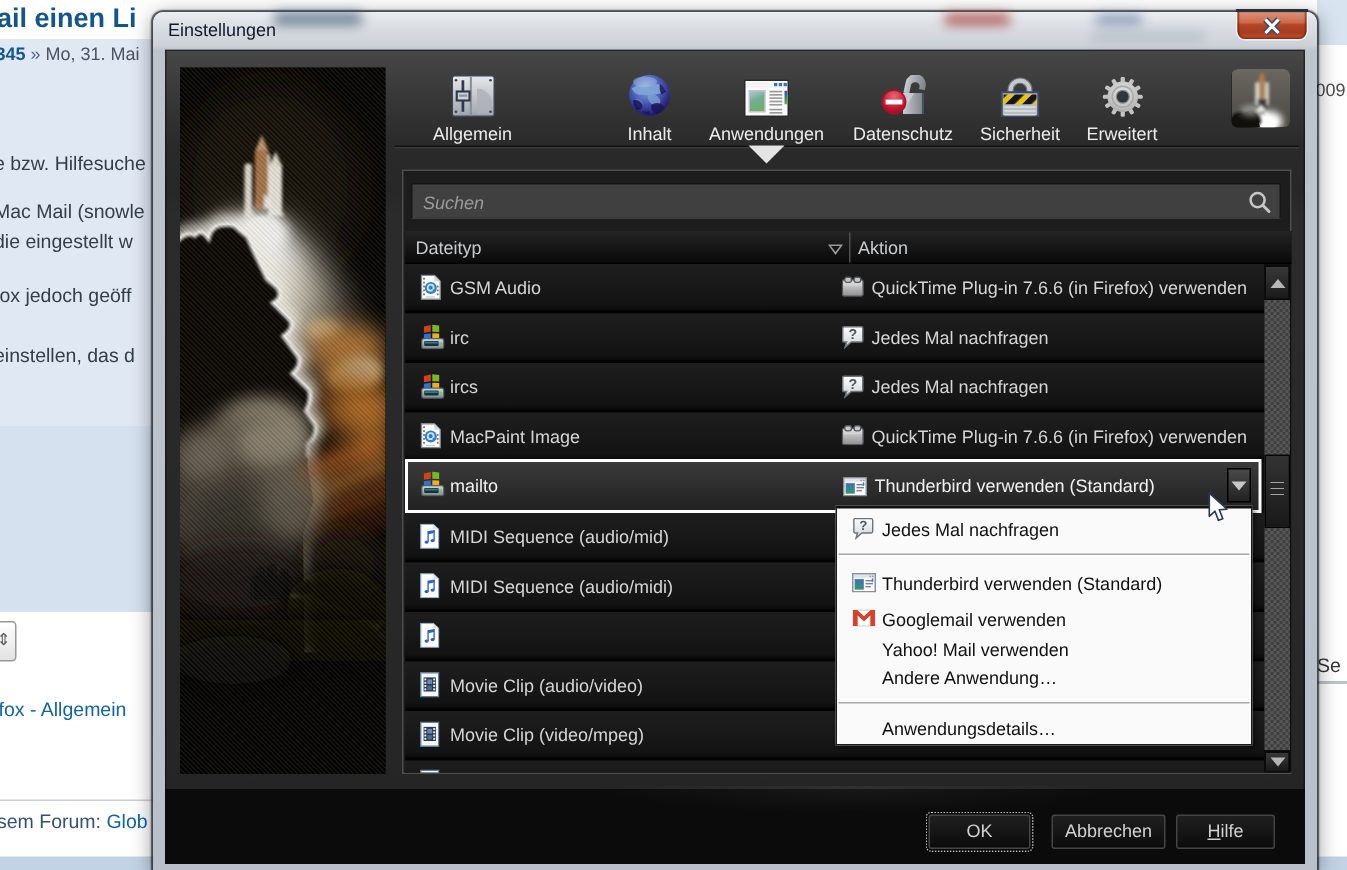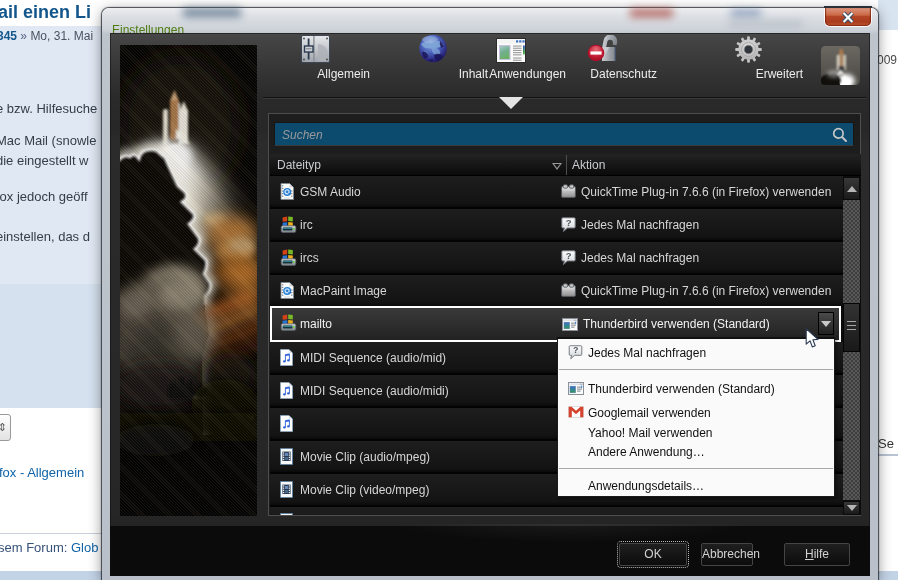--- a/index.html
+++ b/index.html
@@ -21,51 +21,51 @@
 #pg-botband { left:0; top:571px; width:898px; height:9px; background:#c3d3e6; }
 #pg-right-blue { left:878px; top:0; width:20px; height:30px; background:#d9e4f1; }
 #pg-009 { left:877px; top:53px; font-size:12px; color:#4a4a4a; }
 #pg-se { left:878px; top:436px; font-size:13px; color:#333; }
 #pg-hr2 { left:877px; top:454px; width:21px; height:2px; background:#b9c4d2; }
 
 #dlg { left:102px; top:8px; width:776px; height:572px; border-radius:7px 7px 0 0;
   background:linear-gradient(#eceef1 0px,#dee1e6 7px,#cdd2d8 22px,#bec4cc 26px,#bac0c9 100%);
   box-shadow:0 0 1px 1px rgba(20,25,35,0.75), 0 3px 14px rgba(0,0,0,0.45);
 }
-#dlg-title { left:112px; top:13px; font-size:12px; color:#4d7c0f;margin-top:10px; }
+#dlg-title { left:112px; top:13px; font-size:12px; color:#0f172a; }
 .blob { filter:blur(4px); opacity:0.55; }
 #blob1 { left:183px; top:8px; width:58px; height:9px; background:#2e4a68; opacity:0.6; }
 #blob2 { left:630px; top:9px; width:43px; height:8px; background:#a43c34; opacity:0.75; }
 #blob3 { left:731px; top:10px; width:30px; height:6px; background:#54719f; opacity:0.7; }
 #blob4 { left:728px; top:21px; width:75px; height:6px; background:#9aa4ae; opacity:0.5;}
 #dlg-close { left:825px; top:7px; width:46px; height:19px; border-radius:0 0 5px 5px;
   background:linear-gradient(#dc9a85 0%, #cc6b48 42%, #b44525 50%, #a93c1e 78%, #c05a36 100%);
   box-shadow:0 0 0 1px rgba(255,255,255,0.85), inset 0 0 1px 1px rgba(120,30,10,0.8);
 }
 #dlg-close svg { position:absolute; left:16px; top:3.5px; }
 #dlg-close::before { content:""; position:absolute; left:-1px; right:-1px; top:-1px; height:1.5px; background:#2a3037; }
 
 #content { left:110px; top:33px; width:760px; height:543px;
   background:linear-gradient(#474747 0px, #343434 40px, #2a2a2a 64px, #272727 95px, #2b2b2b 110px, #262626 480px, #242424 493px);
   box-shadow:inset 0 0 0 1px rgba(12,12,12,0.55);
 }
 #content::after { content:""; position:absolute; left:0; top:493px; width:760px; height:50px; background:#0b0b0b; }
 #groove { left:263px; top:97px; width:603px; height:1px; background:#121212; box-shadow:0 1px 0 #3a3a3a; }
 #seltri { left:499px; top:97px; width:0; height:0; border-left:12px solid transparent; border-right:12px solid transparent; border-top:12px solid #e4e4e4; }
 
-.tbitem { top:29px; width:110px; text-align:right; color:#ececec; font-size:12px; }
+.tbitem { top:44px; width:110px; text-align:center; color:#ececec; font-size:12px; }
 .tbitem .ic { height:34px; display:flex; align-items:flex-end; justify-content:center; margin-bottom:4px; }
 
 #persona { left:120px; top:45px; width:137px; height:471px; background:#000; overflow:hidden; }
 .stripes { background-image:repeating-linear-gradient(45deg, rgba(140,130,100,0.13) 0 1px, rgba(0,0,0,0.12) 1px 2.2px); }
 #persona-ov { left:120px; top:45px; width:137px; height:471px; }
 #thumb { left:821px; top:46px; width:39px; height:39px; background:#0a0a0a; border-radius:4px; overflow:hidden; }
 
 #gbox { left:268px; top:113px; width:593px; height:403px; border:1px solid #4e4e4e; background:#1d1d1d; }
-#search { left:274px; top:122px; width:580px; height:24px; background:#0c4a6e; border:1px solid #161616; border-bottom-color:#3a3a3a; }
+#search { left:274px; top:122px; width:580px; height:24px; background:#404040; border:1px solid #161616; border-bottom-color:#3a3a3a; }
 #search .ph { position:absolute; left:7px; top:5px; font-style:italic; font-size:12px; color:#9a9a9a; }
 #search svg { position:absolute; right:5px; top:4px; }
 #list { left:270px; top:154px; width:591px; height:361px; background:#0d0d0d; }
 #lhead { left:270px; top:154px; width:591px; height:22px; background:linear-gradient(#232323,#0a0a0a); border-bottom:1px solid #000; color:#c8ccd0; font-size:12px; }
 #lhead .c1 { position:absolute; left:7px; top:4px; }
 #lhead .c2 { position:absolute; left:302px; top:4px; }
 #lhead .div { position:absolute; left:296px; top:1px; width:1px; height:20px; background:#4e4e4e; }
 #sorttri { position:absolute; left:282px; top:9px; width:0; height:0; border-left:5px solid transparent; border-right:5px solid transparent; border-top:7px solid #999; }
 #sorttri::after { content:""; position:absolute; left:-3.2px; top:-6.3px; width:0; height:0; border-left:3.2px solid transparent; border-right:3.2px solid transparent; border-top:4.8px solid #161616; }
 .row { position:absolute; left:0; width:573px; height:33px; background:linear-gradient(#1e1e1e,#131313 88%, #0a0a0a); border-bottom:2px solid #030303; color:#d6d6d6; font-size:12px;padding-left:24px; }
@@ -94,21 +94,21 @@
 #sb-thumb .grips { position:absolute; left:3px; top:17px; width:9px; height:11px;
   background:repeating-linear-gradient(#a5a5a5 0 1px, transparent 1px 4px); }
 
 #menu { left:557px; top:337px; width:278px; height:160px; background:#fafafa; border:1px solid #1a1a1a; border-top:2px solid #111; box-shadow:2px 2px 3px rgba(0,0,0,0.4); color:#101010; font-size:12px; }
 .mi { position:absolute; left:30px; white-space:nowrap; }
 .micon { position:absolute; left:10px; }
 .msep { position:absolute; left:1px; width:274px; height:1px; background:#a8a8a8; }
 
 .btn { top:543px; height:23px; background:linear-gradient(#1f1f1f,#0c0c0c); border:1px solid #454545; border-radius:2px; color:#d2d2d2; font-size:12px; text-align:center; line-height:21px; }
 #btn-ok { left:619px; width:68px; outline:1px dotted #bbb; outline-offset:1px; }
-#btn-ab { left:701px; width:52px; }
+#btn-ab { left:701px; width:76px; }
 #btn-hi { left:784px; width:66px; }
 #sheen { left:360px; top:524px; width:420px; height:26px; background:radial-gradient(ellipse 60% 100% at 50% 0%, rgba(255,255,255,0.06), transparent 70%); }
 #cursor { left:805px; top:328px; }
 </style>
 </head>
 <body>
 <div id="app">
 
   <div class="abs" id="pg-left-blue"></div>
   <div class="abs" id="pg-left-blue2"></div>
@@ -241,20 +241,38 @@
           </defs>
           <path d="M18 13 L18 6 A 6.8 6.8 0 0 1 31.6 6 L31.6 8.6 L27.7 8.6 L27.7 6.6 A 3.1 3.1 0 0 0 21.9 6.6 L21.9 13 Z" fill="url(#dlk)" transform="rotate(12 24 9)"></path>
           <rect x="17" y="12" width="14" height="14" fill="url(#dlk)"></rect>
           <path d="M17 12 L24.5 12 L17 25 Z" fill="#cdd0d4" opacity="0.75"></path>
           <rect x="29.6" y="12" width="1.4" height="14" fill="#44506a"></rect>
           <circle cx="11" cy="18" r="8.3" fill="#b00f28"></circle>
           <circle cx="11" cy="18" r="7.3" fill="url(#drg)"></circle>
           <rect x="5.4" y="16.4" width="11.2" height="3.2" fill="#fff"></rect>
         </svg>
       </div>Datenschutz</div>
+  <div class="abs tbitem" style="left:625px"><div class="ic">
+        <svg width="26" height="28" viewBox="0 0 26 28">
+          <defs>
+            <pattern id="haz" width="8" height="8" patternUnits="userSpaceOnUse" patternTransform="rotate(45)">
+              <rect width="8" height="8" fill="#e8c210"></rect>
+              <rect width="4.4" height="8" fill="#13151d"></rect>
+            </pattern>
+          </defs>
+          <path d="M5 12 L5 10 A 8 8 0 0 1 21 10 L21 12 L17.5 12 L17.5 10 A 4.5 4.5 0 0 0 8.5 10 L8.5 12 Z" fill="#c6c9cd" stroke="#6e737a" stroke-width="0.8"></path>
+          <rect x="0.8" y="11.5" width="24.4" height="16" fill="#b9bdc2" stroke="#3c4c66" stroke-width="1.4"></rect>
+          <rect x="2" y="13" width="22" height="6.5" fill="url(#haz)"></rect>
+          <g fill="#d8dbde">
+            <rect x="2.5" y="20.8" width="21" height="1.2"></rect>
+            <rect x="2.5" y="23.4" width="21" height="1.2"></rect>
+            <rect x="2.5" y="26" width="21" height="1"></rect>
+          </g>
+        </svg>
+      </div>Sicherheit</div>
   <div class="abs tbitem" style="left:693px"><div class="ic">
         <svg width="27" height="27" viewBox="0 0 27 27">
           <defs>
             <radialGradient id="geg" cx="0.5" cy="0.35" r="0.8">
               <stop offset="0" stop-color="#e2e2e2"></stop>
               <stop offset="0.6" stop-color="#c2c2c2"></stop>
               <stop offset="1" stop-color="#9c9c9c"></stop>
             </radialGradient>
           </defs>
           <rect x="12.1" y="0.2" width="2.8" height="5" rx="1" fill="#c4c4c4" transform="rotate(0 13.5 13.5)"></rect>
@@ -583,21 +601,21 @@
               <rect x="2.9" y="8.7" width="1.3" height="1.3"></rect>
               <rect x="2.9" y="10.9" width="1.3" height="1.3"></rect>
               <rect x="8.8" y="4.3" width="1.3" height="1.3"></rect>
               <rect x="8.8" y="6.5" width="1.3" height="1.3"></rect>
               <rect x="8.8" y="8.7" width="1.3" height="1.3"></rect>
               <rect x="8.8" y="10.9" width="1.3" height="1.3"></rect>
             </g>
             <rect x="4.9" y="4.9" width="3.2" height="3.1" fill="#6888b8"></rect>
             <rect x="4.9" y="9" width="3.2" height="3.1" fill="#48688a"></rect>
           </svg></span>
-        <span class="fname">Movie Clip (audio/mpeg)</span>
+        <span class="fname">Movie Clip (audio/video)</span>
       </div>
     <div class="row" style="top:297.5px">
         <span class="ficon"><svg width="13" height="17" viewBox="0 0 13 17">
             <path d="M0.5 0.5 L12.5 0.5 L12.5 16.5 L0.5 16.5 Z" fill="#f6f8fa" stroke="#5f7f9f" stroke-width="0.9"></path>
             <rect x="2.4" y="3.6" width="8.2" height="9.4" fill="#283850"></rect>
             <g fill="#e8eef4">
               <rect x="2.9" y="4.3" width="1.3" height="1.3"></rect>
               <rect x="2.9" y="6.5" width="1.3" height="1.3"></rect>
               <rect x="2.9" y="8.7" width="1.3" height="1.3"></rect>
               <rect x="2.9" y="10.9" width="1.3" height="1.3"></rect>

